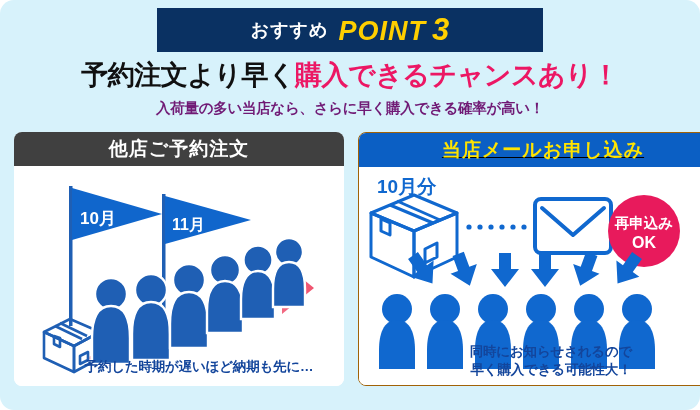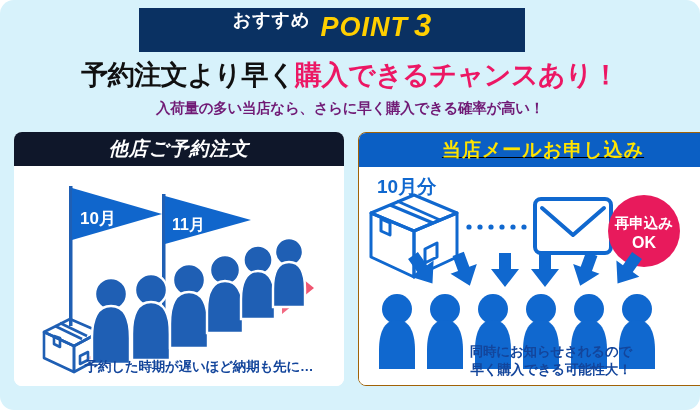--- a/index.html
+++ b/index.html
@@ -19,26 +19,27 @@
     width: 700px;
     height: 410px;
     background: #d7f2fb;
     border-radius: 14px;
     overflow: hidden;
   }
 
   
   .banner {
     position: absolute;
-    left: 139px;
+    left: 157px;
     top: 8px;
     width: 386px;
     height: 44px;
     background: #0a3162;
     display: flex;
+    align-items: center;
     justify-content: center;
     gap: 10px;
   }
   .banner .osusume {
     color: #ffffff;
     font-size: 18px;
     font-weight: bold;
     letter-spacing: 1px;
   }
   .banner .point-word {
@@ -107,23 +108,22 @@
   .panel-head {
     height: 34px;
     display: flex;
     align-items: center;
     justify-content: center;
     font-size: 19px;
     font-weight: bold;
     letter-spacing: 1px;
   }
   .panel-head-left {
-    background: #0f172a;
+    background: #404040;
     color: #ffffff;
-    font-style: italic;
   }
   .panel-head-right {
     background: #0b5fc4;
     color: #ffe400;
   }
   .panel-body {
     position: relative;
     height: 220px;
     background: #ffffff;
   }

